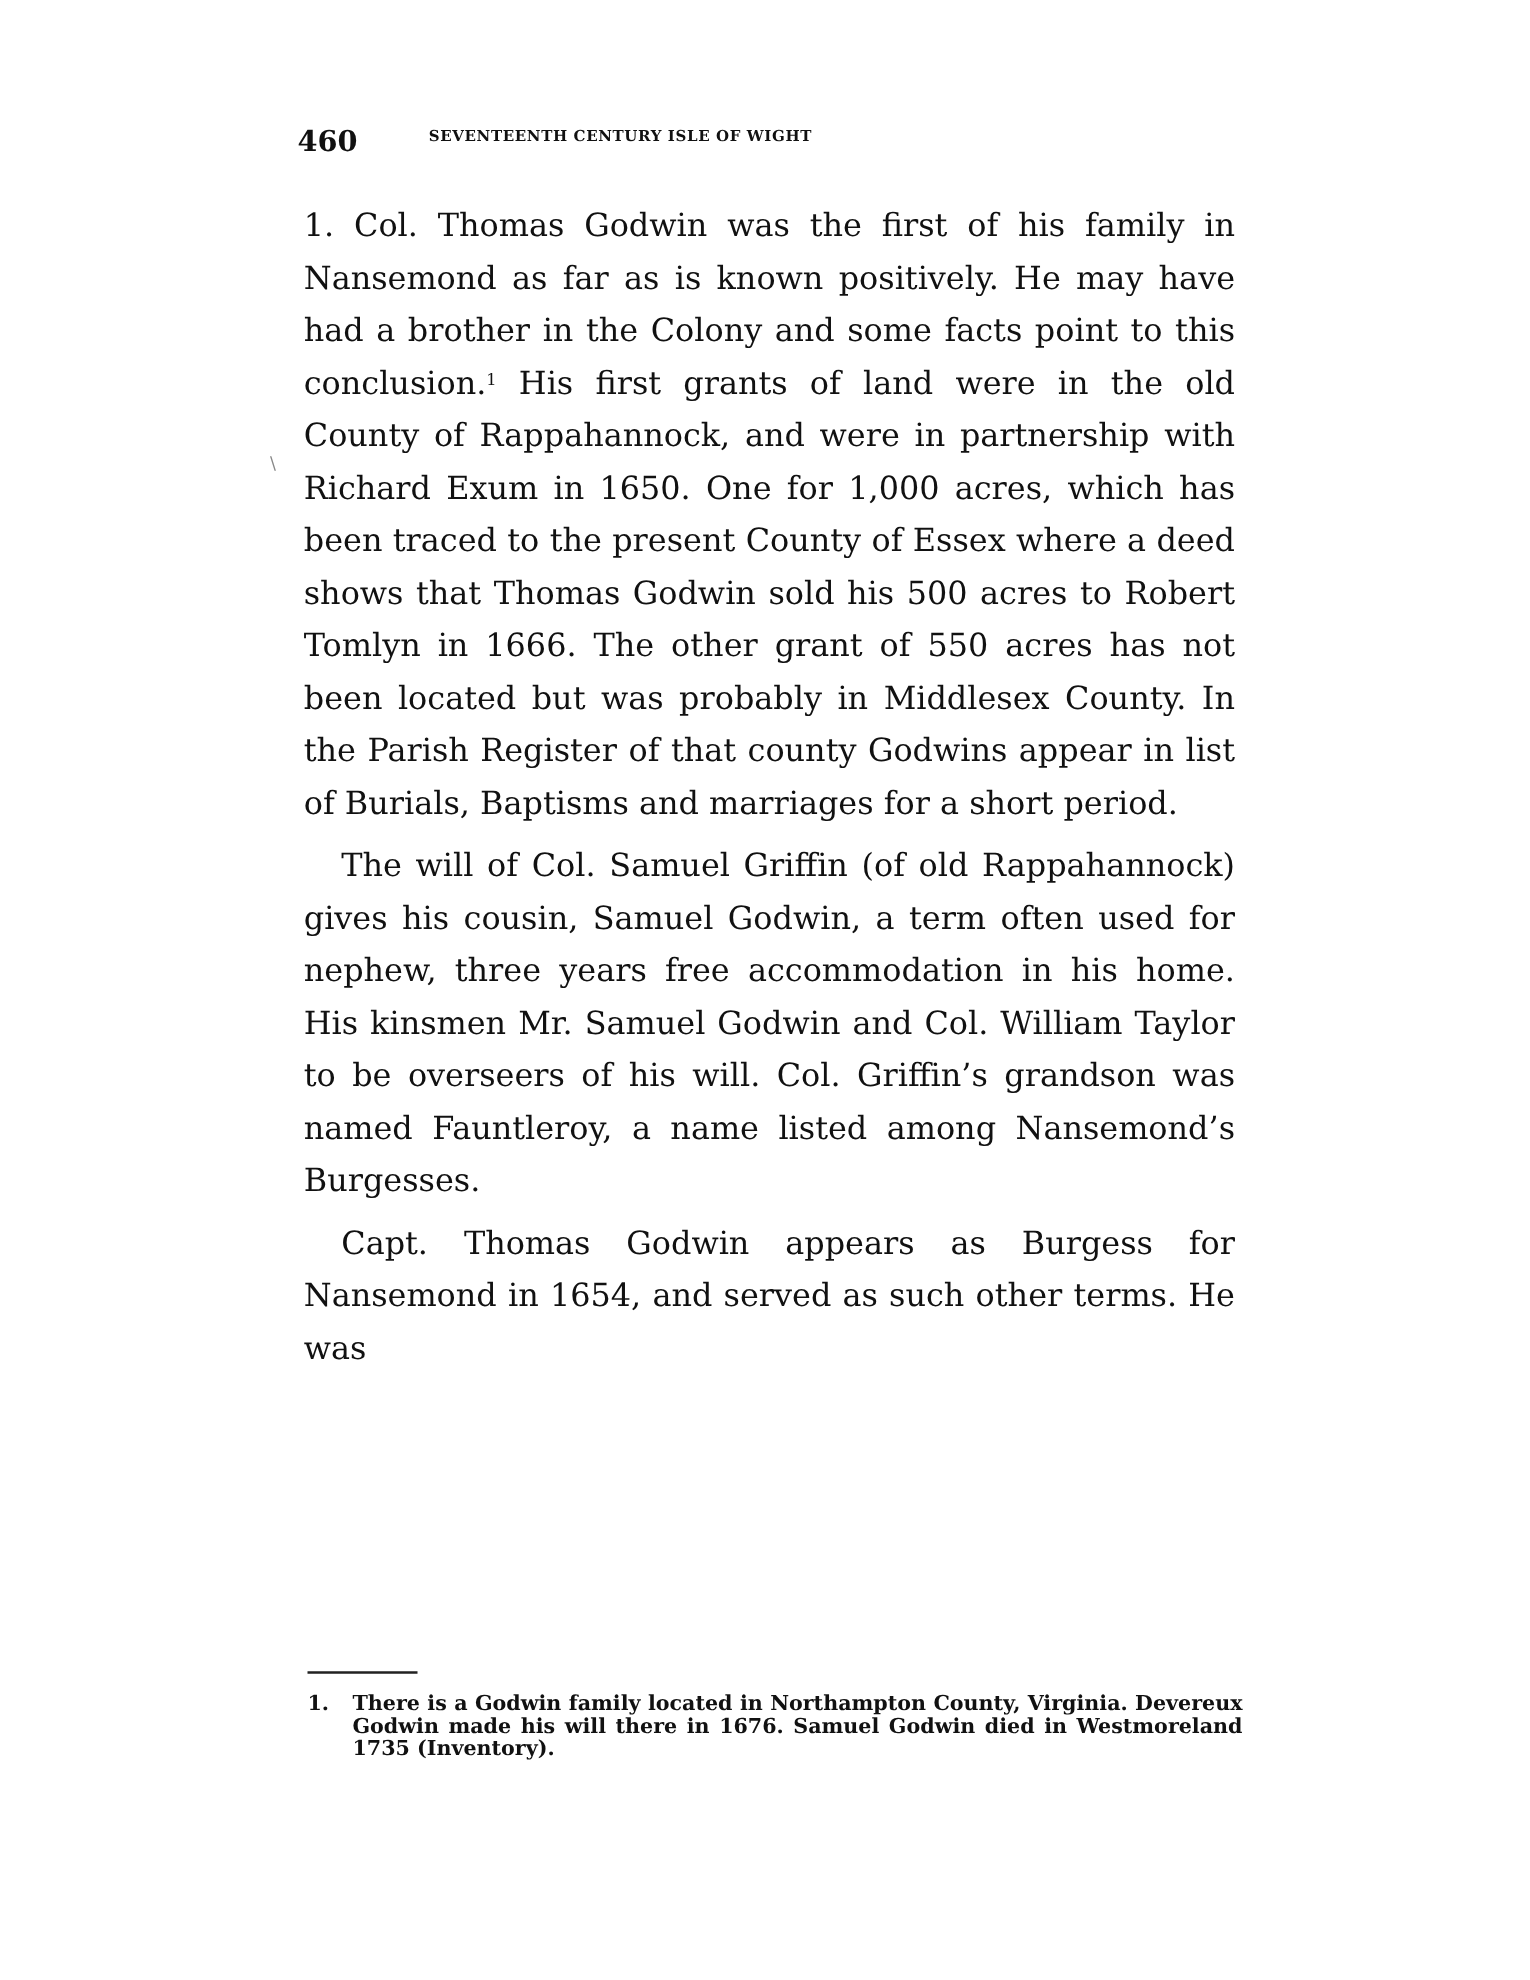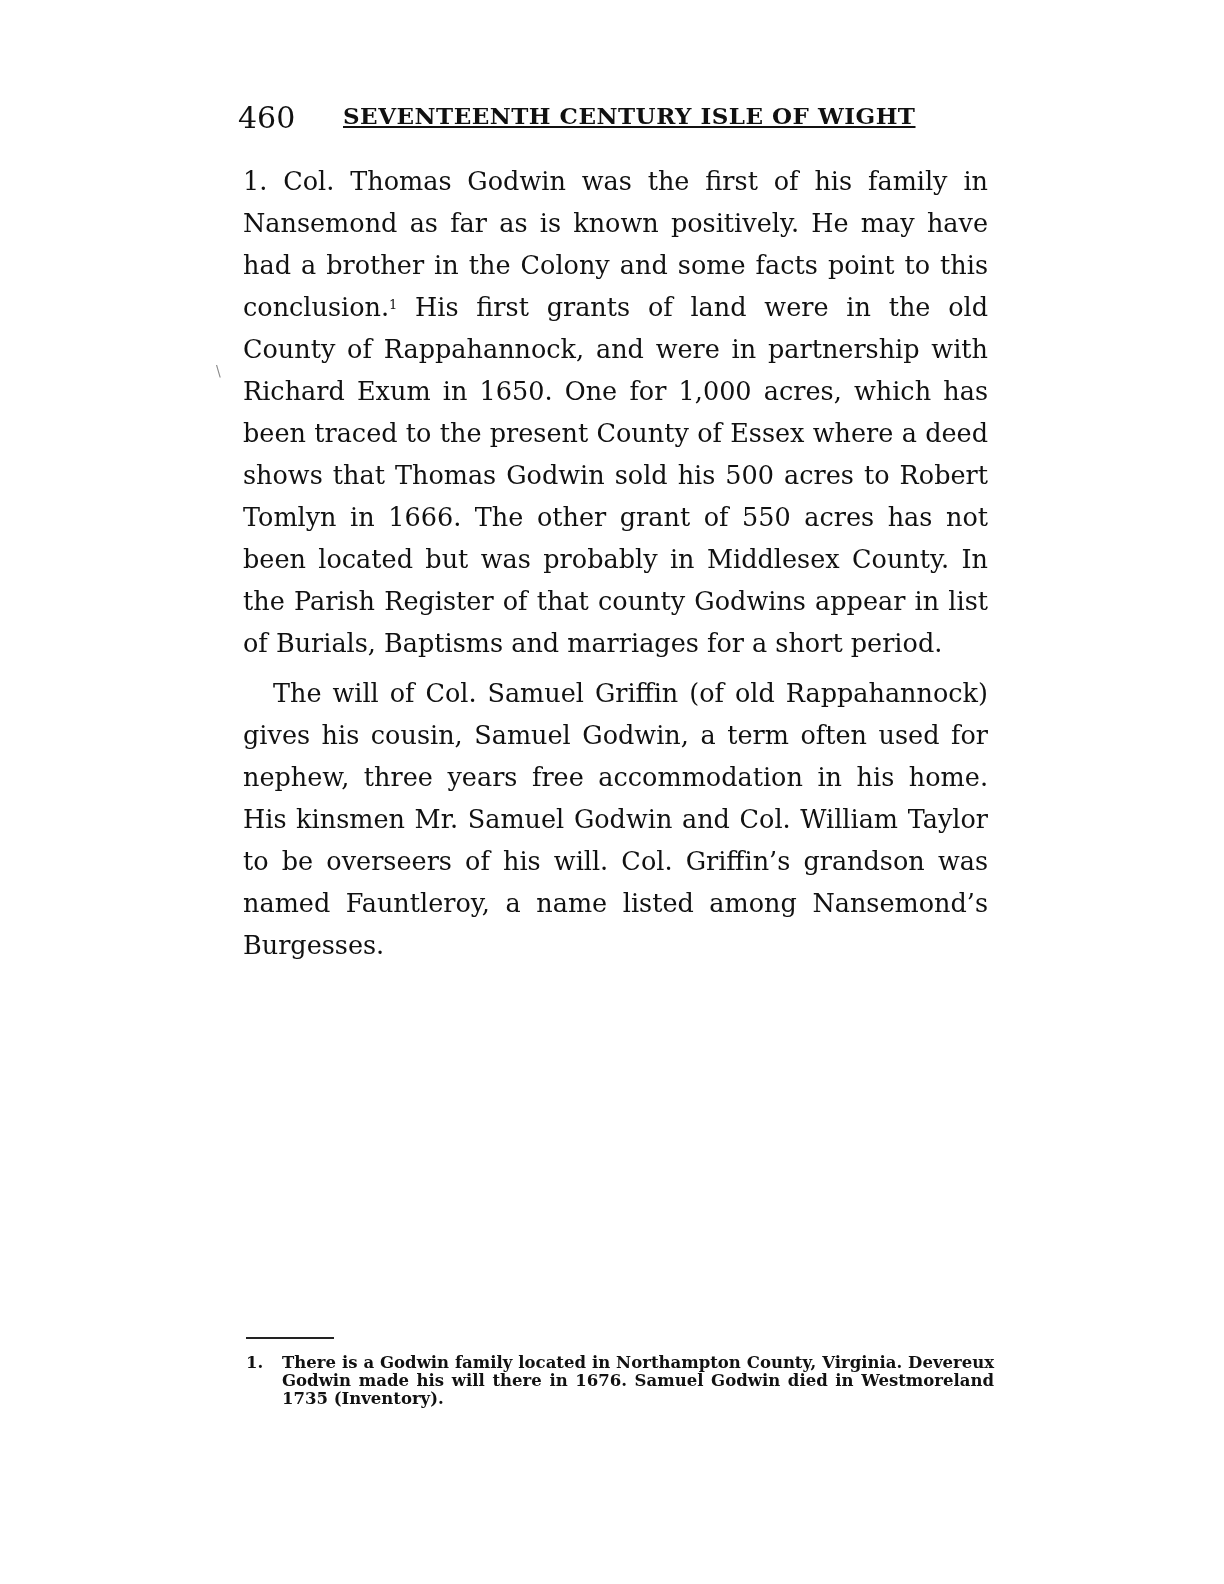--- a/index.html
+++ b/index.html
@@ -1,20 +1,20 @@
 <!DOCTYPE html>
 <html><head>
 <meta charset="utf-8">
 <style>
   html, body { margin: 0; padding: 0; background: #ffffff; }
   body { width: 1224px; height: 1584px; position: relative; overflow: hidden; }
   .page { position: absolute; left: 0; top: 0; width: 1224px; height: 1584px; font-family: "DejaVu Serif", "Liberation Serif", serif; color: #111; }
   .running-head { position: absolute; top: 100px; left: 238px; width: 760px; height: 30px; }
-  .page-number { position: absolute; left: 0; top: 0; font-size: 30px; font-weight: normal; }
-  .running-title { position: absolute; left: 105px; top: 2px; font-size: 23px; font-weight: bold; letter-spacing: 0.5px; text-decoration: underline; }
+  .page-number { position: absolute; left: 0; top: 0; font-size: 23px; font-weight: bold; }
+  .running-title { position: absolute; left: 105px; top: 2px; font-size: 12px; font-weight: bold; letter-spacing: 0.5px; }
   .body-text { position: absolute; top: 160px; left: 243px; width: 745px; font-size: 25.5px; line-height: 42px; text-align: justify; }
   .body-text p { margin: 0 0 8px 0; text-indent: 30px; }
   .body-text p.first { text-indent: 0; }
   sup { font-size: 13px; vertical-align: top; position: relative; top: -2px; }
   .footnote-rule { position: absolute; left: 246px; top: 1337px; width: 88px; height: 2px; background: #222; }
   .footnotes { position: absolute; top: 1354px; left: 246px; width: 748px; font-size: 16.5px; line-height: 18px; font-weight: bold; }
   .fn { position: relative; padding-left: 36px; text-align: justify; }
   .fn-num { position: absolute; left: 0; top: 0; }
   .margin-mark { position: absolute; left: 216px; top: 363px; font-size: 14px; color: #888; }
 </style>
@@ -25,20 +25,21 @@
   <div class="running-head">
     <span class="page-number">460</span>
     <span class="running-title">SEVENTEENTH CENTURY ISLE OF WIGHT</span>
   </div>
 
   <span class="margin-mark">\</span>
 
   <div class="body-text">
     <p class="first"><span>1.  Col. Thomas Godwin was the first of his family in Nansemond as far as is known positively. He may have had a brother in the Colony and some facts point to this conclusion.</span><sup>1</sup><span>  His first grants of land were in the old County of Rappahannock, and were in partnership with Richard Exum in 1650.  One for 1,000 acres, which has been traced to the present County of Essex where a deed shows that Thomas Godwin sold his 500 acres to Robert Tomlyn in 1666.  The other grant of 550 acres has not been located but was probably in Middlesex County.  In the Parish Register of that county Godwins appear in list of Burials, Baptisms and marriages for a short period.</span></p>
     <p>The will of Col. Samuel Griffin (of old Rappahannock) gives his cousin, Samuel Godwin, a term often used for nephew, three years free accommodation in his home. His kinsmen Mr. Samuel Godwin and Col. William Taylor to be overseers of his will.  Col. Griffin’s grandson was named Fauntleroy, a name listed among Nansemond’s Burgesses.</p>
+    <p>Capt. Thomas Godwin appears as Burgess for Nansemond in 1654, and served as such other terms.  He was</p>
   </div>
 
   <div class="footnote-rule"></div>
 
   <div class="footnotes">
     <div class="fn">
       <span class="fn-num">1.</span>
       <span>There is a Godwin family located in Northampton County, Virginia. Devereux Godwin made his will there in 1676.  Samuel Godwin died in Westmoreland 1735 (Inventory).</span>
     </div>
   </div>

